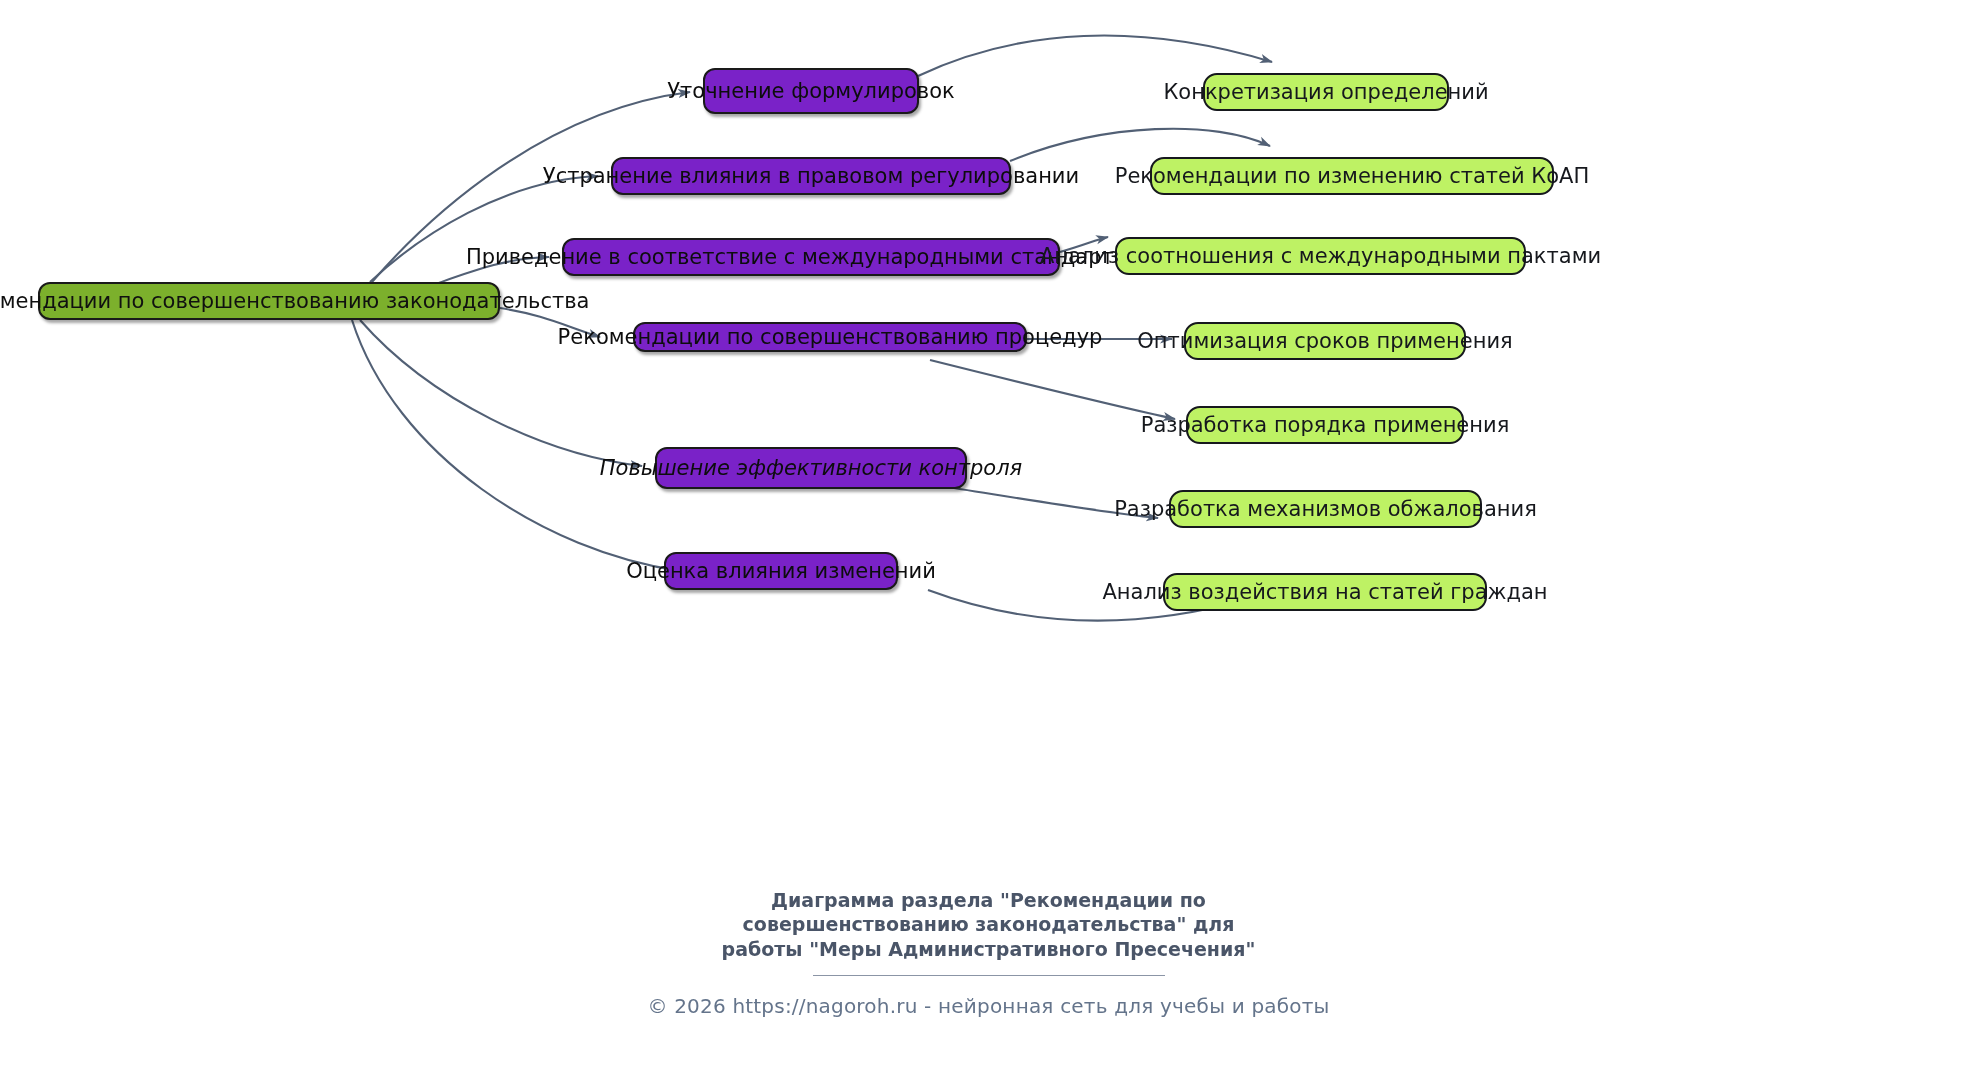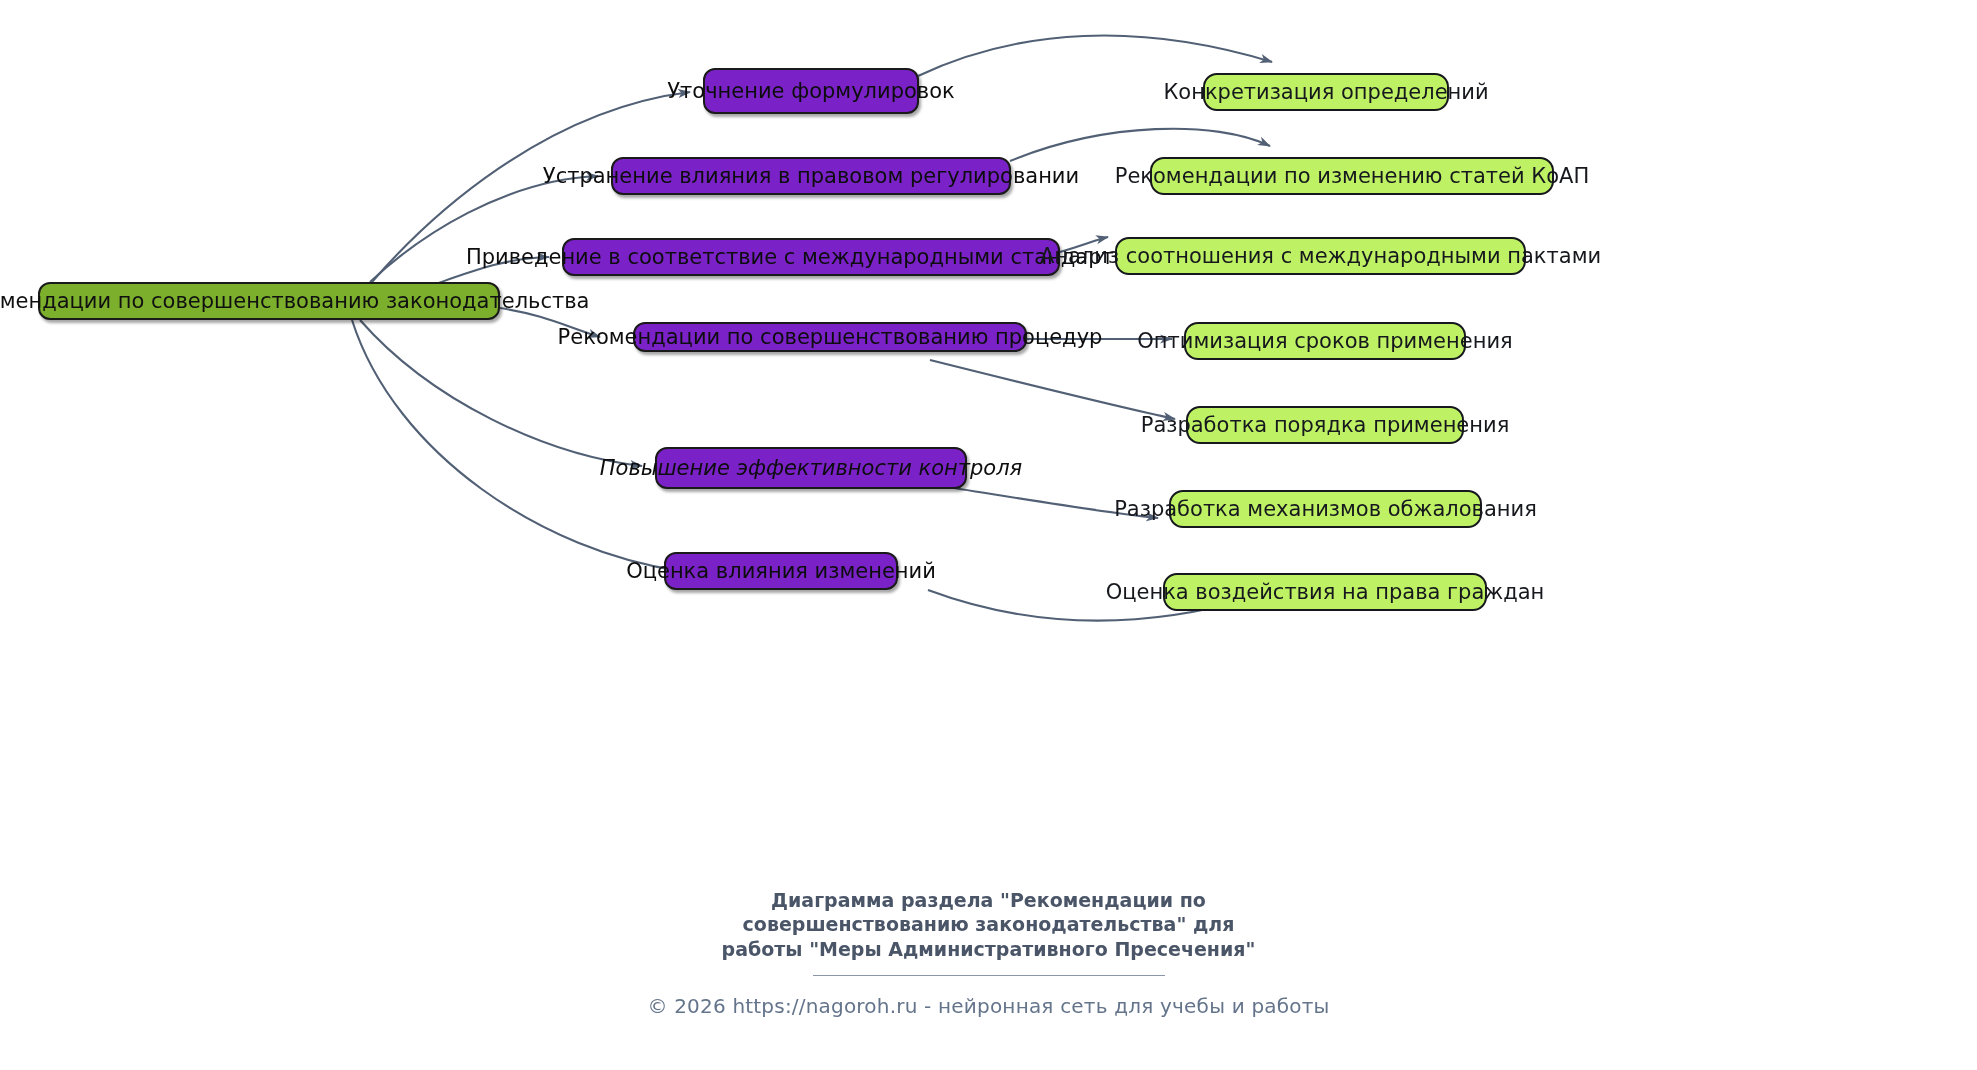--- a/index.html
+++ b/index.html
@@ -114,21 +114,21 @@
   <div class="node node-leaf" style="left:1186px;top:406px;width:278px;height:38px;">
     <span>Разработка порядка применения</span>
   </div>
   <div class="node node-leaf" style="left:1184px;top:322px;width:282px;height:38px;">
     <span>Оптимизация сроков применения</span>
   </div>
   <div class="node node-leaf" style="left:1169px;top:490px;width:313px;height:38px;">
     <span>Разработка механизмов обжалования</span>
   </div>
   <div class="node node-leaf" style="left:1163px;top:573px;width:324px;height:38px;">
-    <span>Оценка воздействия на права граждан</span>
+    <span>Анализ воздействия на статей граждан</span>
   </div>
 
   <div id="footer">
     <div class="fcaption">
       <div>Диаграмма раздела "Рекомендации по</div>
       <div>совершенствованию законодательства" для</div>
       <div>работы "Меры Административного Пресечения"</div>
     </div>
     <div class="frule"></div>
     <div class="fcopy">© 2026 https://nagoroh.ru - нейронная сеть для учебы и работы</div>

